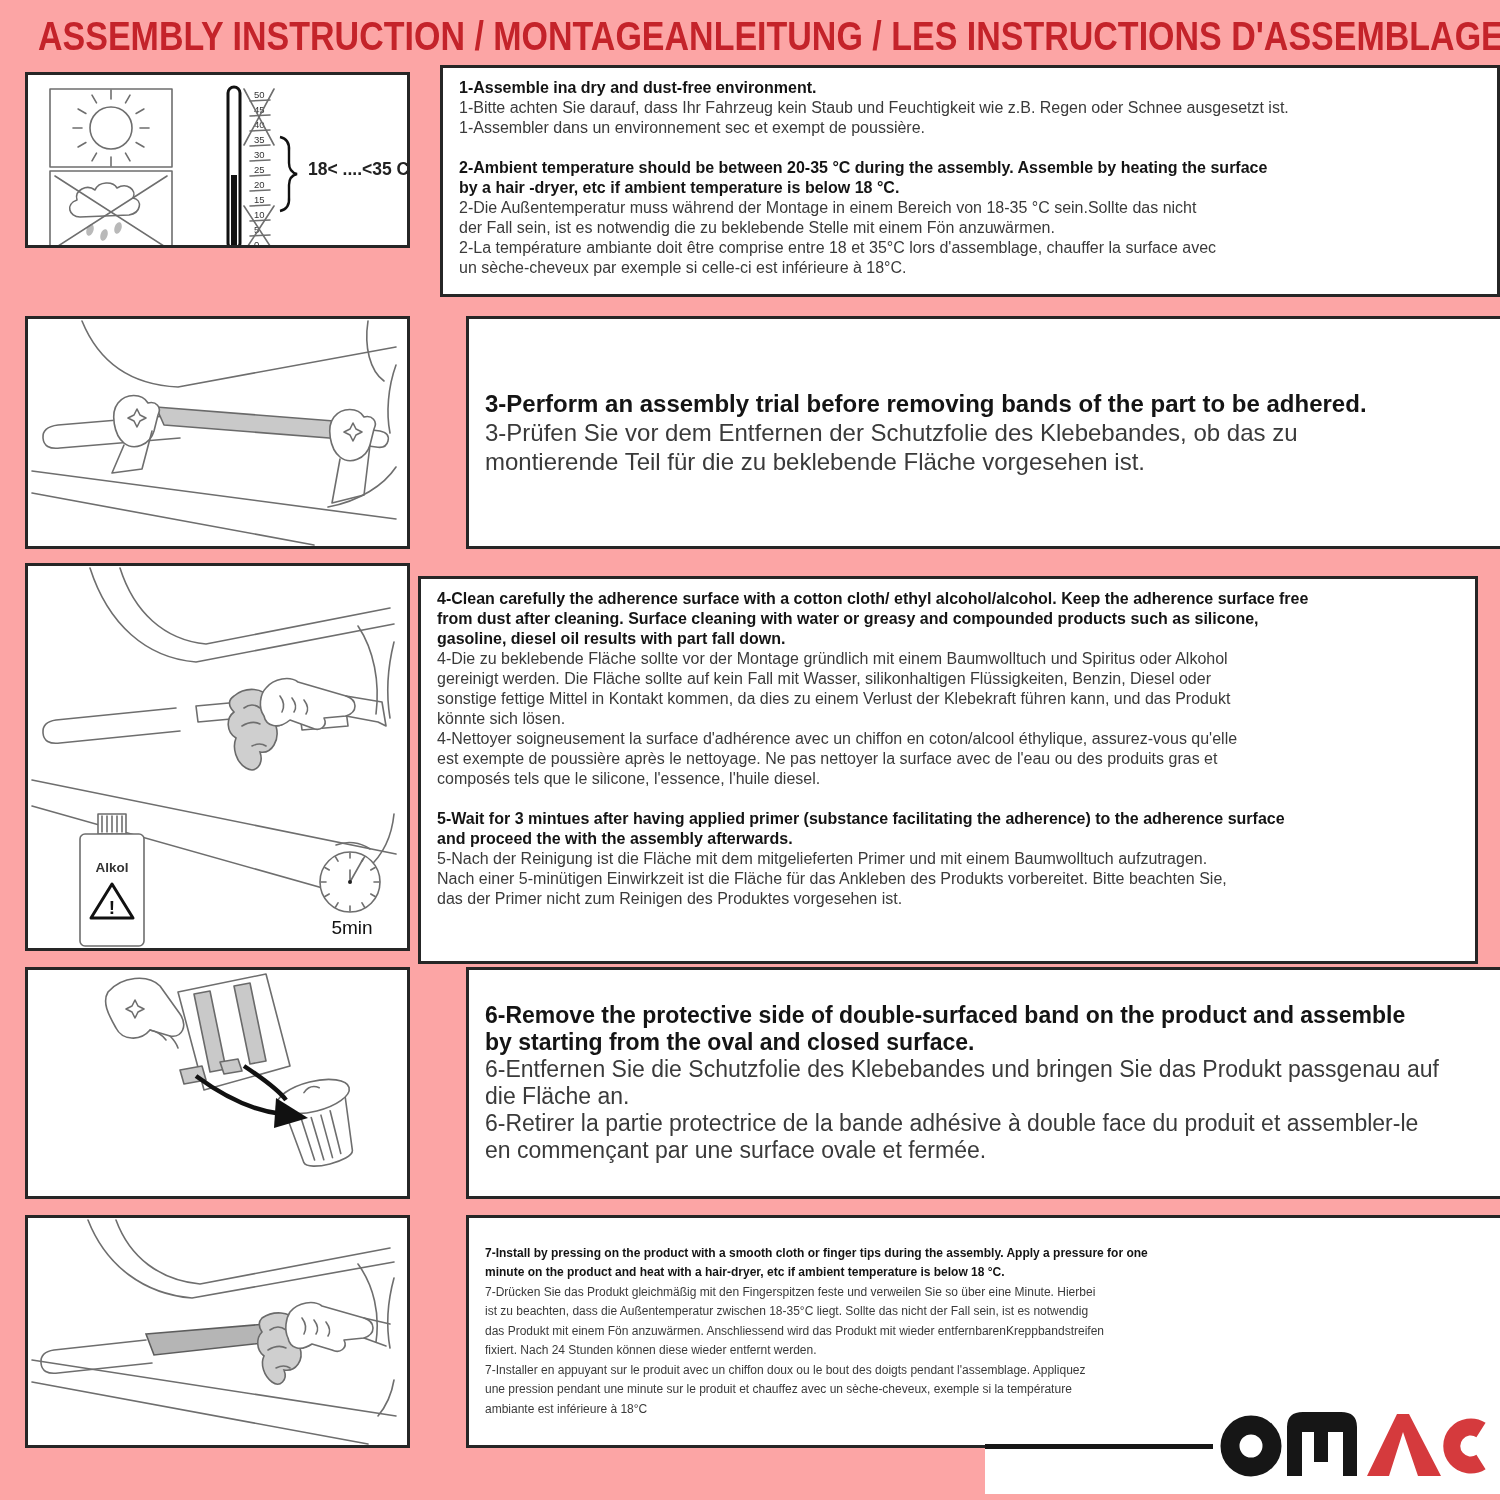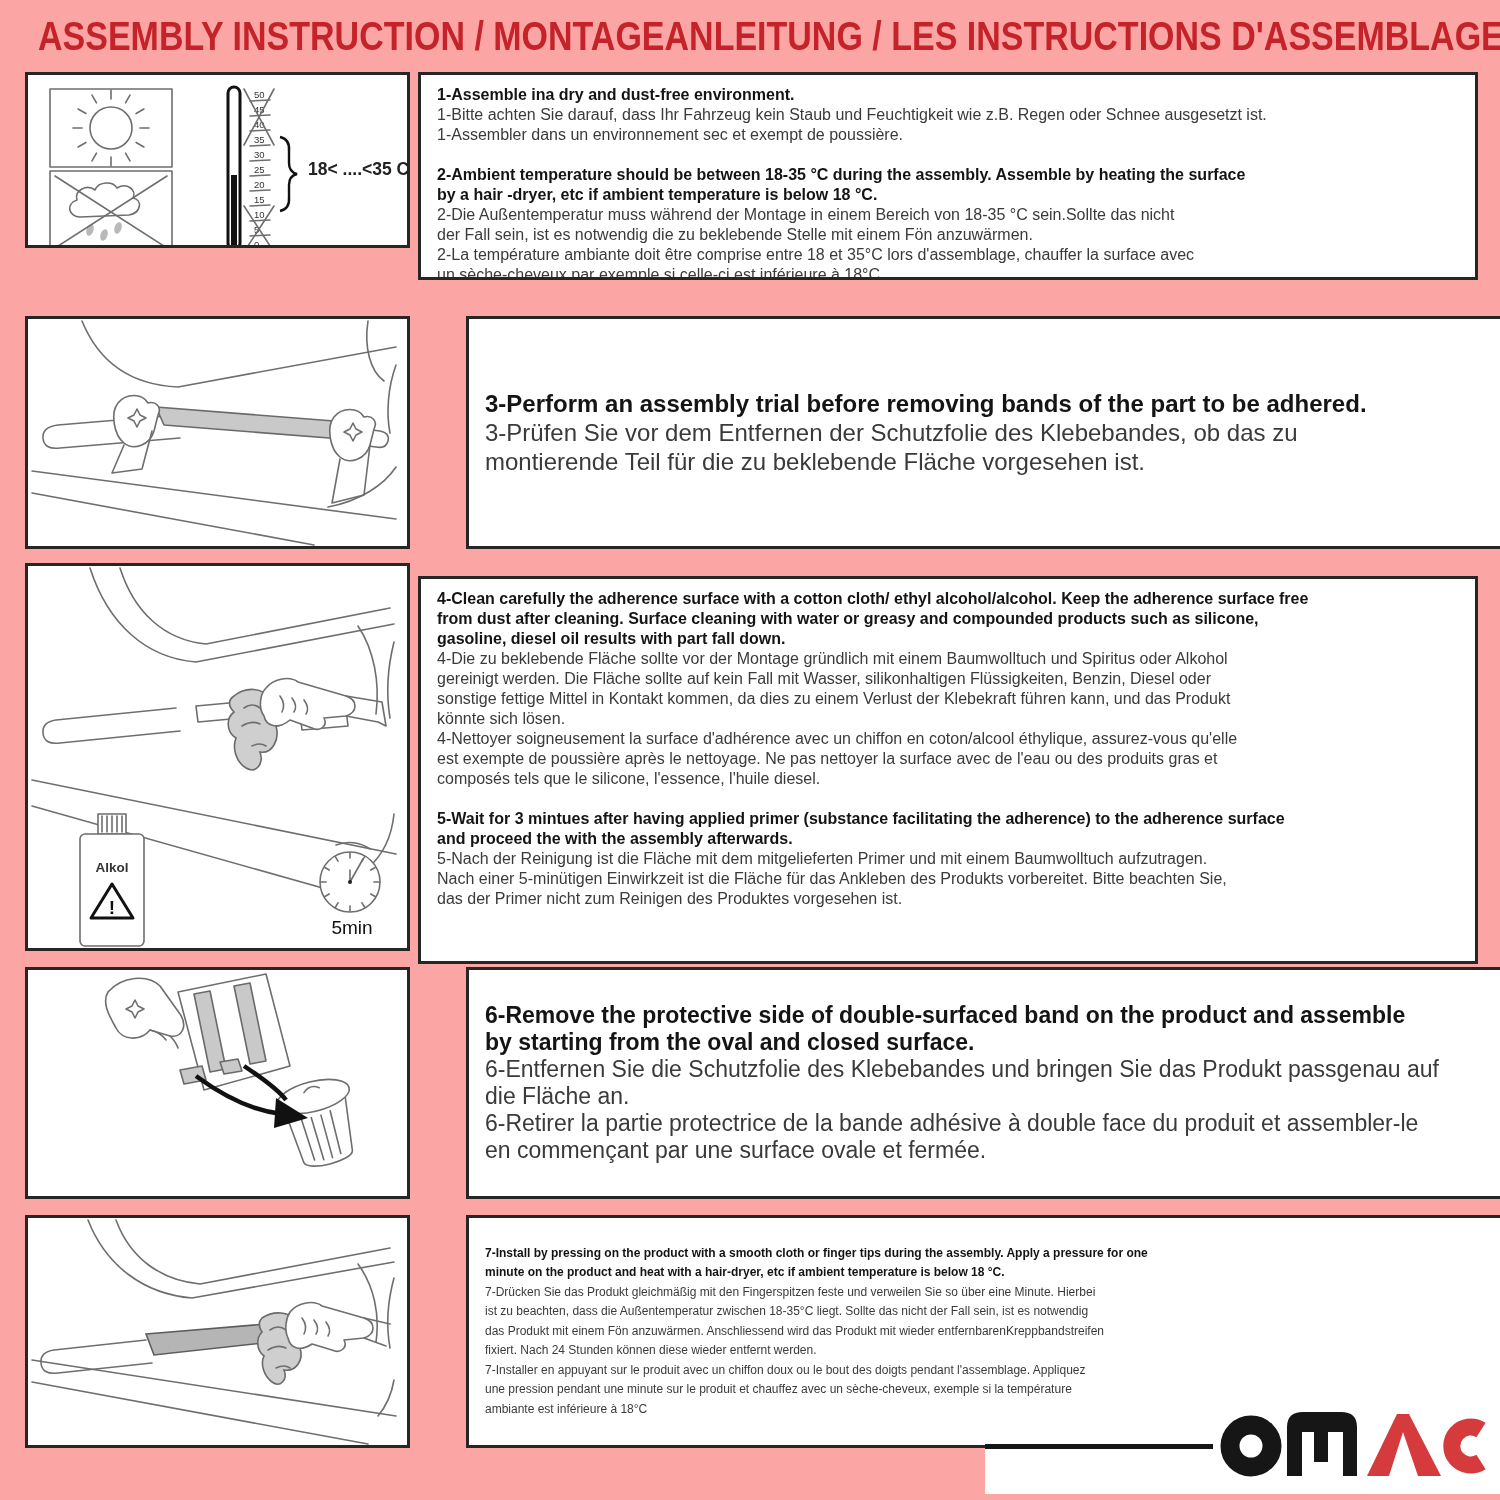--- a/index.html
+++ b/index.html
@@ -117,26 +117,26 @@
           <line x1="216" y1="131" x2="246" y2="177"></line>
           <line x1="246" y1="131" x2="216" y2="177"></line>
         </g>
 
         <path d="M252,62 q10,2 9,14 l0,12 q0,9 8,11 q-8,2 -8,11 l0,12 q1,12 -9,14" class="dk" stroke-width="2.4"></path>
         <text x="280" y="100" font-size="17.5" font-weight="700" fill="#222">18&lt; ....&lt;35 C</text>
       </g>
     </svg>
   </div>
 
-  <div class="txt-box fs16" style="top:72px;height:208px;">
+  <div class="txt-box fs16" style="top:65px;height:232px;margin-left:22px;">
     <p class="b">1-Assemble ina dry and dust-free environment.</p>
     <p class="r">1-Bitte achten Sie darauf, dass Ihr Fahrzeug kein Staub und Feuchtigkeit wie z.B. Regen oder Schnee ausgesetzt ist.</p>
     <p class="r">1-Assembler dans un environnement sec et exempt de poussière.</p>
     <div class="gap20"></div>
-    <p class="b">2-Ambient temperature should be between 18-35 °C  during the assembly. Assemble by heating the surface
+    <p class="b">2-Ambient temperature should be between 20-35 °C  during the assembly. Assemble by heating the surface
 by a hair -dryer, etc if ambient temperature is below 18 °C.</p>
     <p class="r">2-Die Außentemperatur muss während der Montage in einem Bereich von 18-35 °C  sein.Sollte das nicht
 der Fall sein, ist es notwendig die zu beklebende Stelle mit einem Fön anzuwärmen.</p>
     <p class="r">2-La température ambiante doit être comprise entre 18 et 35°C lors d'assemblage, chauffer la surface avec
 un sèche-cheveux par exemple si celle-ci est inférieure à 18°C.</p>
   </div>
 
   <div class="img-box" style="top:316px;height:233px;">
     <svg width="379" height="227" viewBox="0 0 379 227">
       <g class="la">

